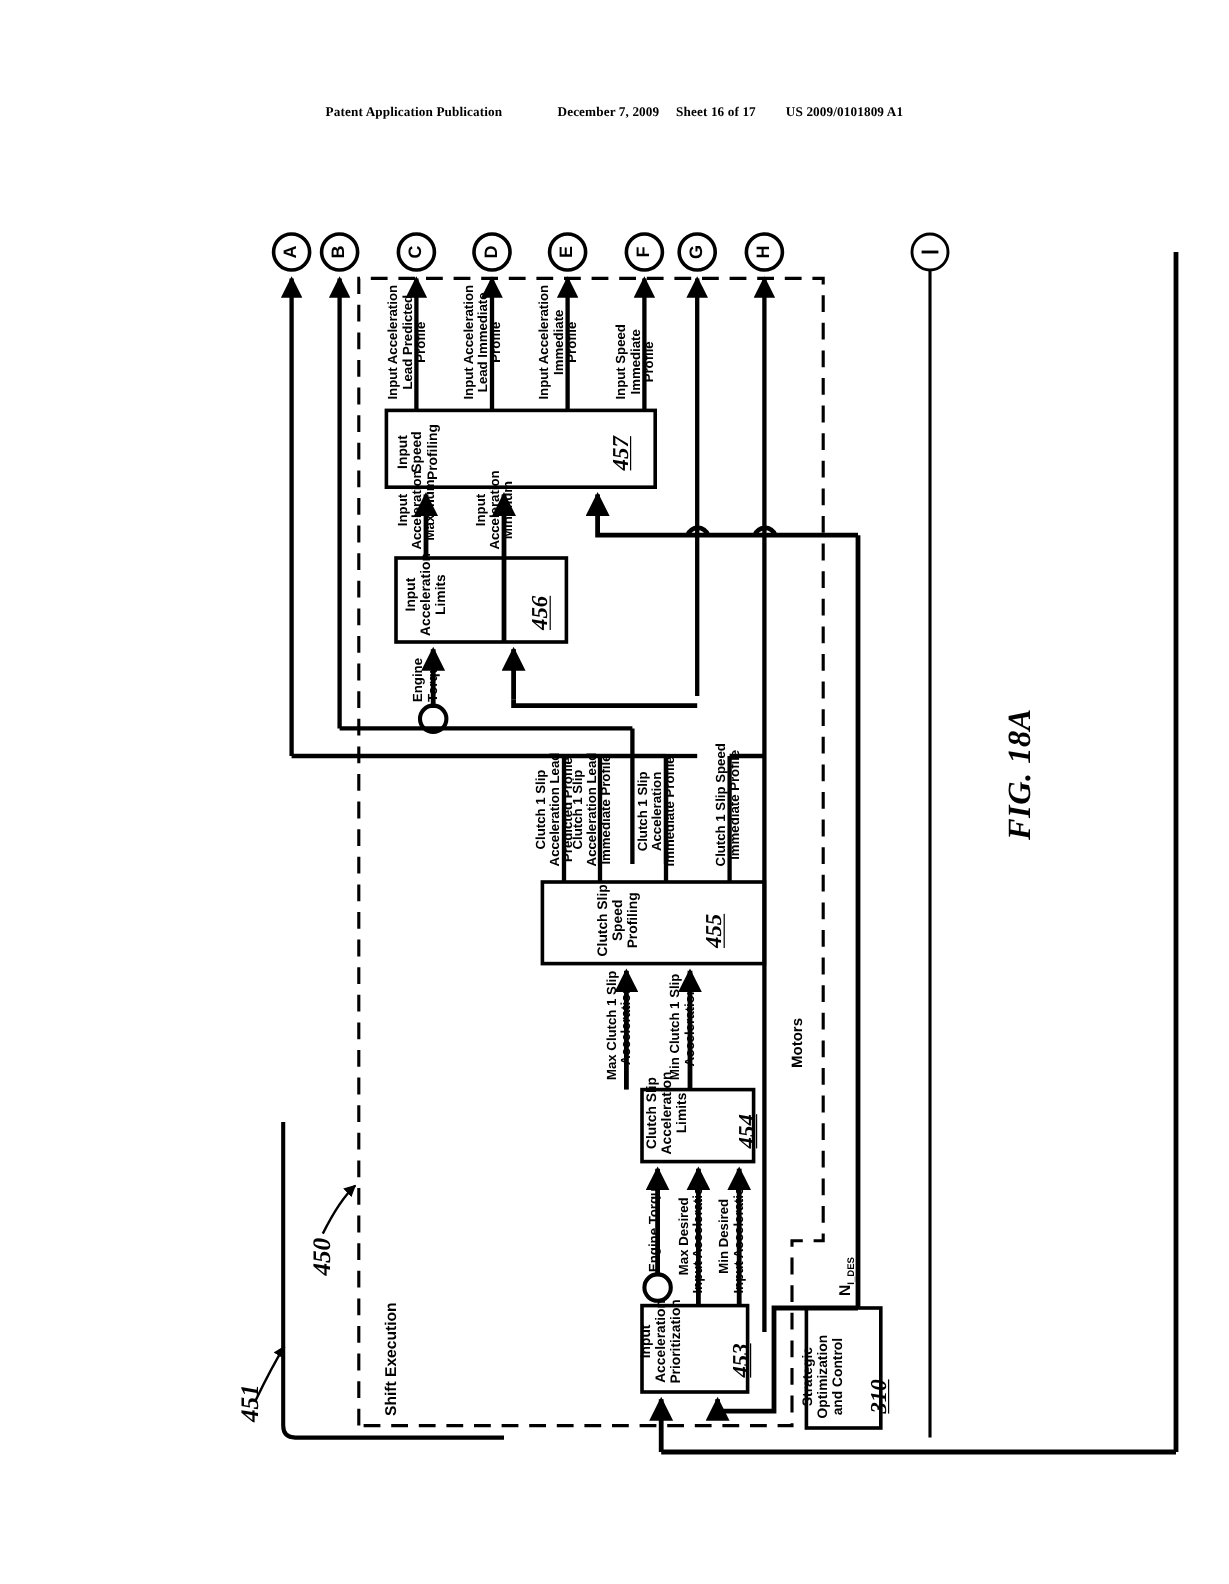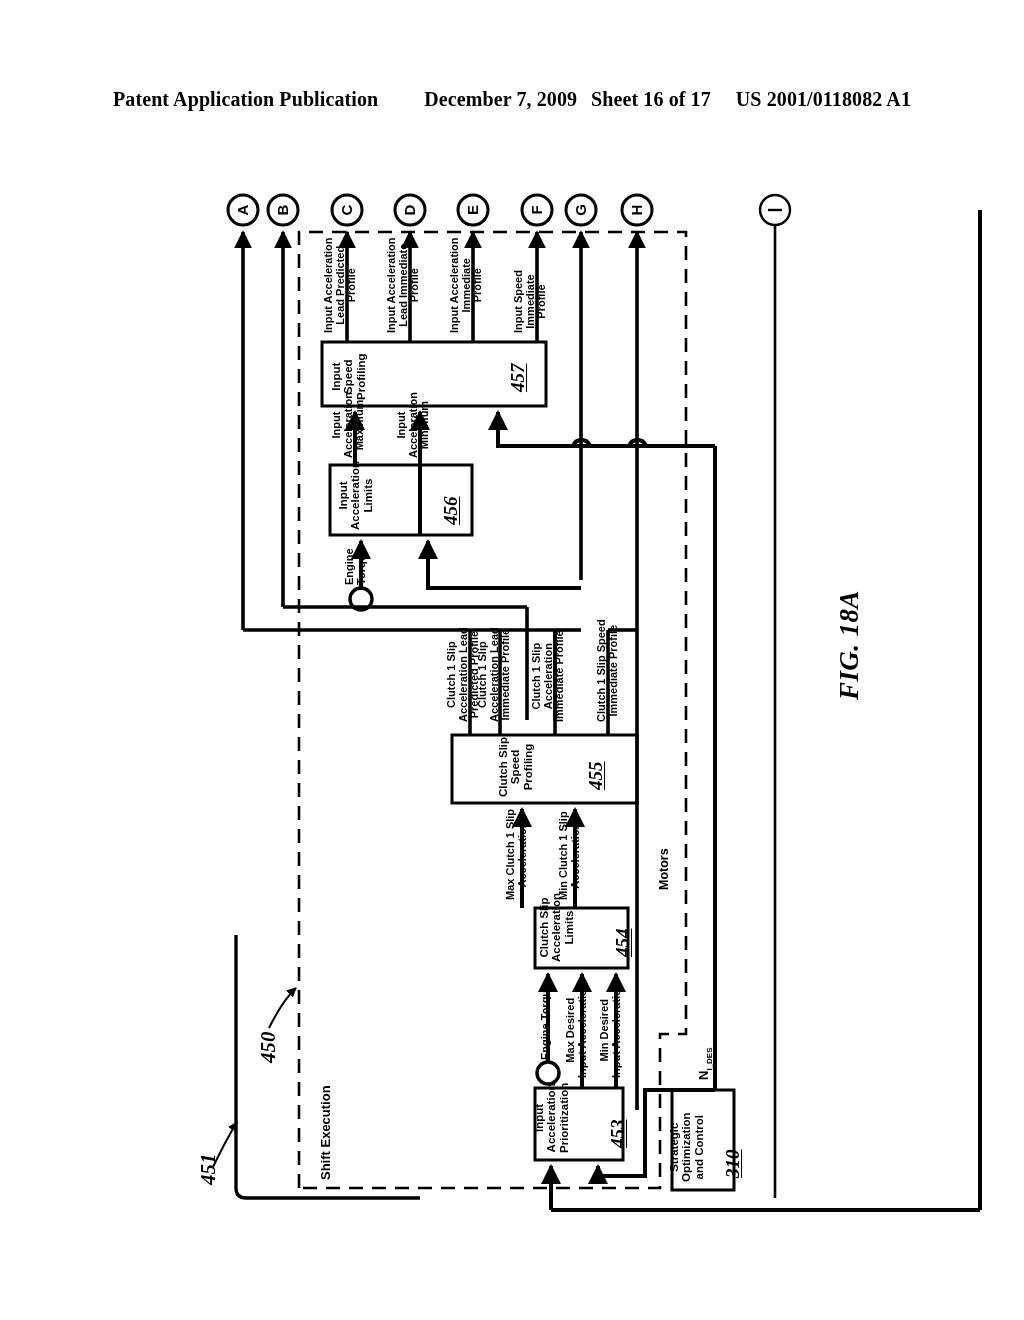--- a/index.html
+++ b/index.html
@@ -20,21 +20,21 @@
   #page-header {
     position: absolute;
     left: 0;
     top: 88px;
     width: 1024px;
     display: flex;
     justify-content: center;
     align-items: baseline;
     font-family: "Liberation Serif", serif;
     font-weight: bold;
-    font-size: 20px;
+    font-size: 11px;
     letter-spacing: 0.1px;
     white-space: nowrap;
   }
   #page-header .h-pub { margin-right: 46px; }
   #page-header .h-date { margin-right: 14px; }
   #page-header .h-sheet { margin-right: 25px; }
 
   
   #figure {
     position: absolute;
@@ -141,21 +141,21 @@
   
   .sub { font-size: 8px; vertical-align: sub; }
 </style>
 </head>
 <body>
 
 <div id="page-header">
   <span class="h-pub">Patent Application Publication</span>
   <span class="h-date">December 7, 2009</span>
   <span class="h-sheet">Sheet 16 of 17</span>
-  <span class="h-num">US 2001/0118082 A1</span>
+  <span class="h-num">US 2009/0101809 A1</span>
 </div>
 
 <div id="figure">
 
   <svg width="1024" height="1320" viewBox="0 0 1024 1320">
     <defs>
       <marker id="ah" viewBox="0 0 10 10" refX="9" refY="5" markerWidth="5" markerHeight="5" orient="auto-start-reverse">
         <path d="M 0 0 L 10 5 L 0 10 z" fill="#000"></path>
       </marker>
     </defs>

